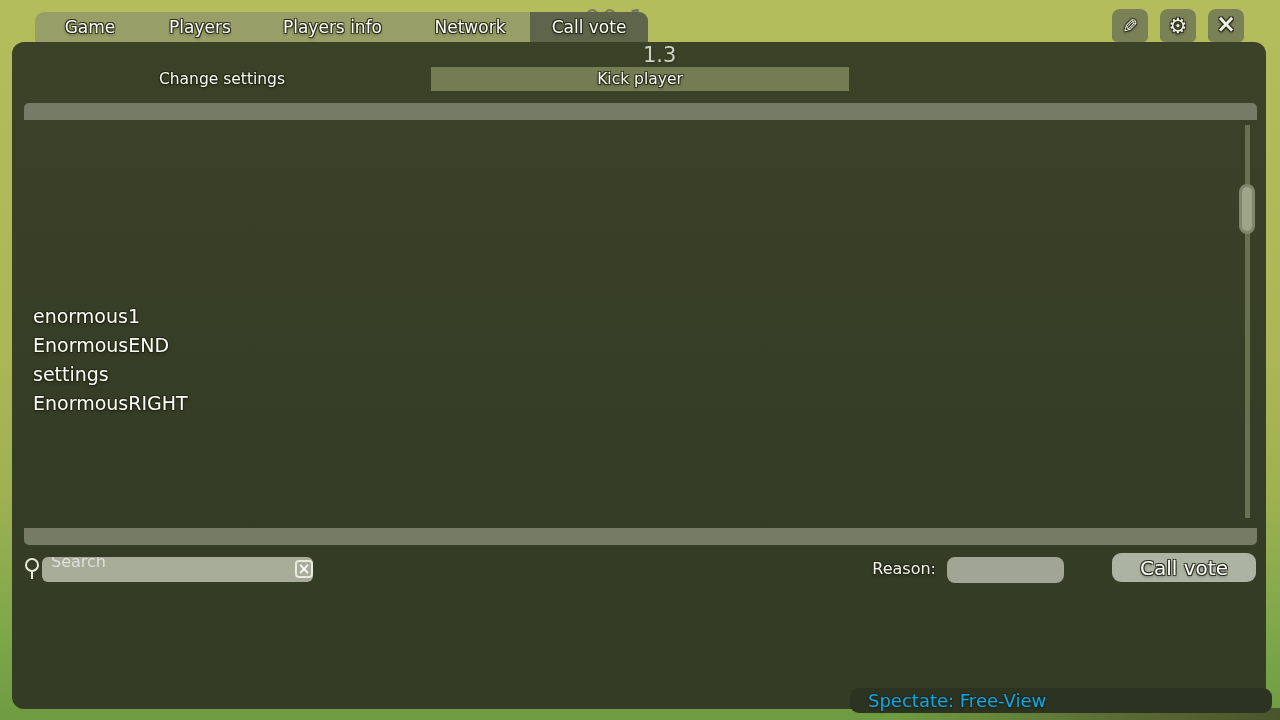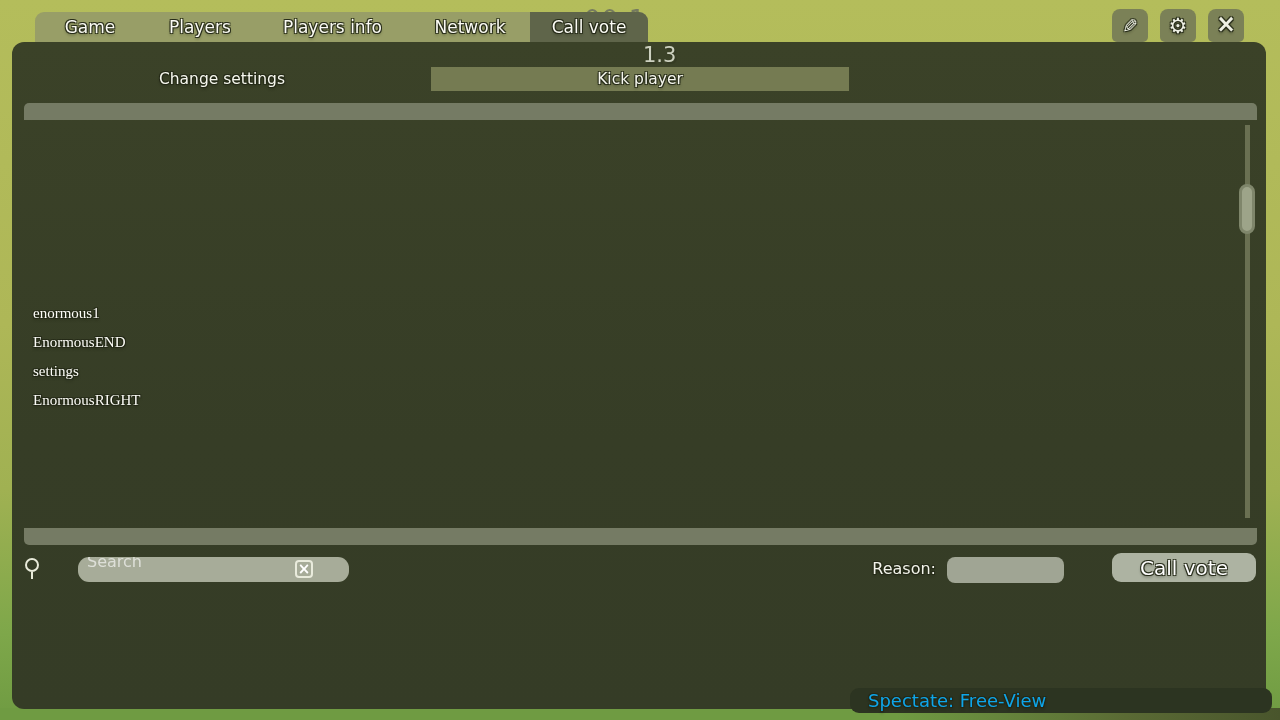--- a/index.html
+++ b/index.html
@@ -45,36 +45,36 @@
   .st-active{left:14px;width:416px;}
   .st-kick{left:431px;width:418px;background:#757b52;}
   .st-move{left:850px;width:416px;background:#757b52;}
 
   
   .strip{left:24px;width:1233px;height:17px;background:#757b64;}
   .strip-top{top:103px;border-radius:5px 5px 0 0;}
   .strip-bottom{top:528px;border-radius:0 0 5px 5px;}
 
   
-  .vote-item{left:33px;height:22px;color:#fdfdf8;font-size:15px;white-space:nowrap;font-family:Liberation Serif, serif;}
+  .vote-item{left:33px;height:22px;color:#fdfdf8;font-size:19px;white-space:nowrap;}
   .vi0{top:305px}.vi1{top:334px}.vi2{top:363px}.vi3{top:392px}
 
   
   .scroll-track{left:1245px;top:125px;width:5px;height:393px;background:#6a7052;}
   .scroll-thumb{left:1239px;top:184px;width:16px;height:50px;background:#9da489;
     border:3px solid #7f866b;border-radius:8px;box-sizing:border-box;}
 
   
   .search-icon{left:25px;top:558px;width:10px;height:10px;border:2px solid #e8ead9;
     border-radius:50%;}
   .search-icon::after{content:"";position:absolute;left:4px;top:12px;width:2px;height:7px;
     background:#e8ead9;}
   .search-input{left:42px;top:557px;width:271px;height:25px;background:#a7ac99;border:none;
-    border-radius:11px;font-family:"DejaVu Sans",sans-serif;font-size:16px;color:#3a402a;
-    padding:0 24px 16px 9px;box-sizing:border-box;outline:none;margin-left:36px;}
+    border-radius:6px;font-family:"DejaVu Sans",sans-serif;font-size:16px;color:#3a402a;
+    padding:0 24px 16px 9px;box-sizing:border-box;outline:none;}
   .search-input::placeholder{color:rgba(255,255,255,.62);}
   .search-clear{left:295px;top:560px;width:18px;height:18px;border:2px solid #e9ebdc;
     border-radius:4px;box-sizing:border-box;color:#ffffff;font-size:15px;font-weight:bold;
     display:flex;align-items:center;justify-content:center;line-height:1;}
 
   
   .reason-label{left:856px;top:559px;width:80px;text-align:right;color:#f2f3ea;font-size:16px;}
   .reason-input{left:947px;top:557px;width:117px;height:26px;background:#a0a594;border:none;
     border-radius:8px;box-sizing:border-box;font-family:"DejaVu Sans",sans-serif;
     font-size:16px;color:#3a402a;padding:0 8px;outline:none;}

